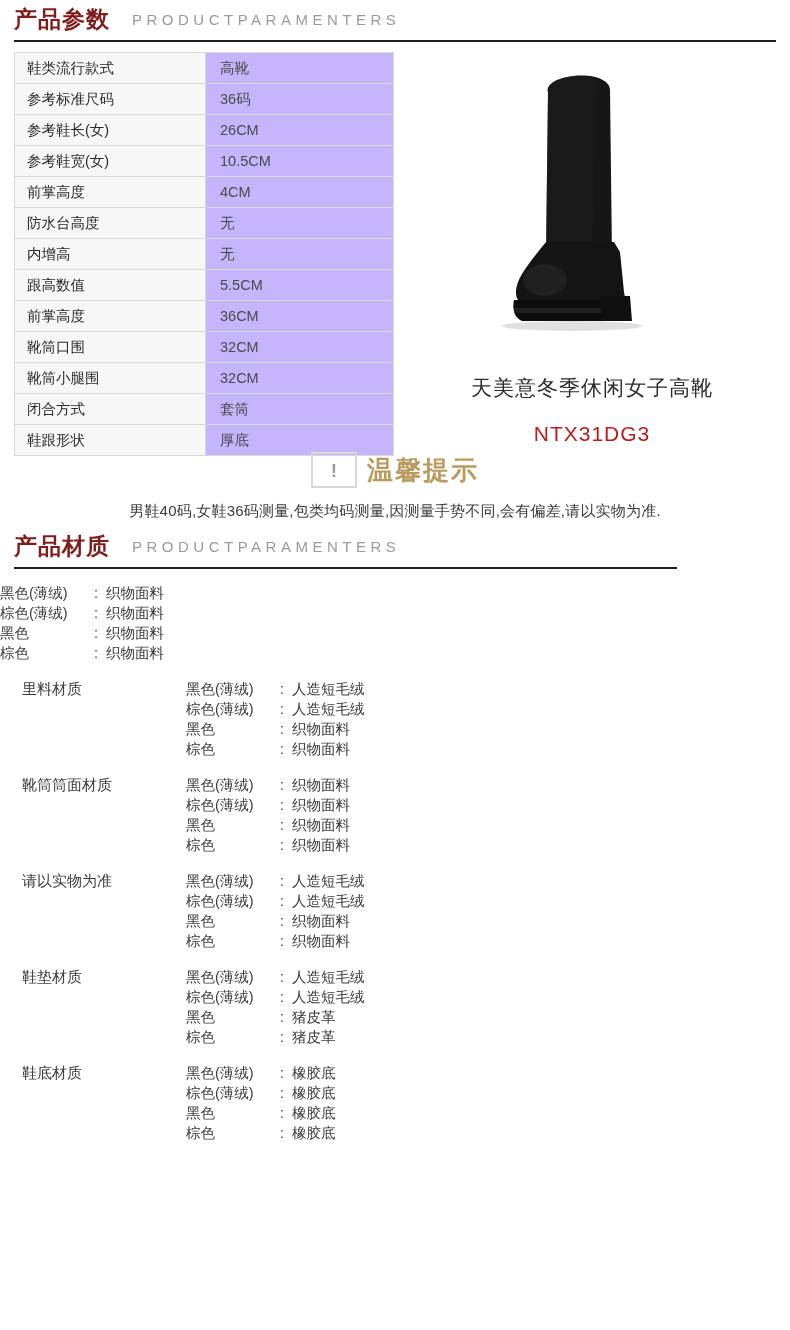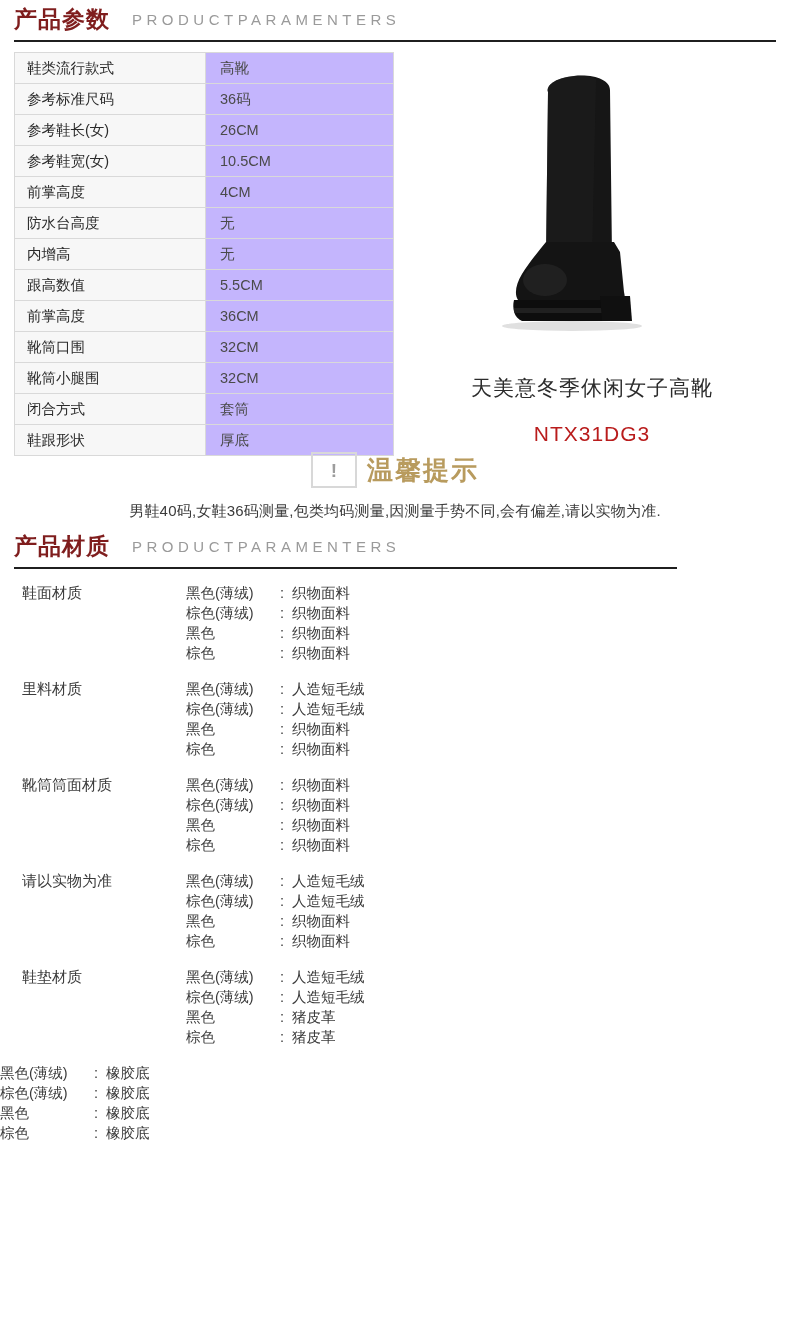--- a/index.html
+++ b/index.html
@@ -301,21 +301,20 @@
 <div id="materials">
   <div class="section-head">
     <span class="cn">产品材质</span>
     <span class="en">PRODUCTPARAMENTERS</span>
   </div>
   <div class="head-rule"></div>
 
   <div class="mat-list">
 
     <div class="mat-row">
-      <div class="mat-label">鞋面材质</div>
       <div class="mat-values">
         <div class="line">
             <span class="lbl">黑色(薄绒)</span>
             <span class="sep">:</span>
             <span class="val">织物面料</span>
           </div>
         <div class="line">
             <span class="lbl">棕色(薄绒)</span>
             <span class="sep">:</span>
             <span class="val">织物面料</span>
@@ -431,20 +430,21 @@
           </div>
         <div class="line">
             <span class="lbl">棕色</span>
             <span class="sep">:</span>
             <span class="val">猪皮革</span>
           </div>
       </div>
     </div>
 
     <div class="mat-row">
+      <div class="mat-label">鞋底材质</div>
       <div class="mat-values">
         <div class="line">
             <span class="lbl">黑色(薄绒)</span>
             <span class="sep">:</span>
             <span class="val">橡胶底</span>
           </div>
         <div class="line">
             <span class="lbl">棕色(薄绒)</span>
             <span class="sep">:</span>
             <span class="val">橡胶底</span>

